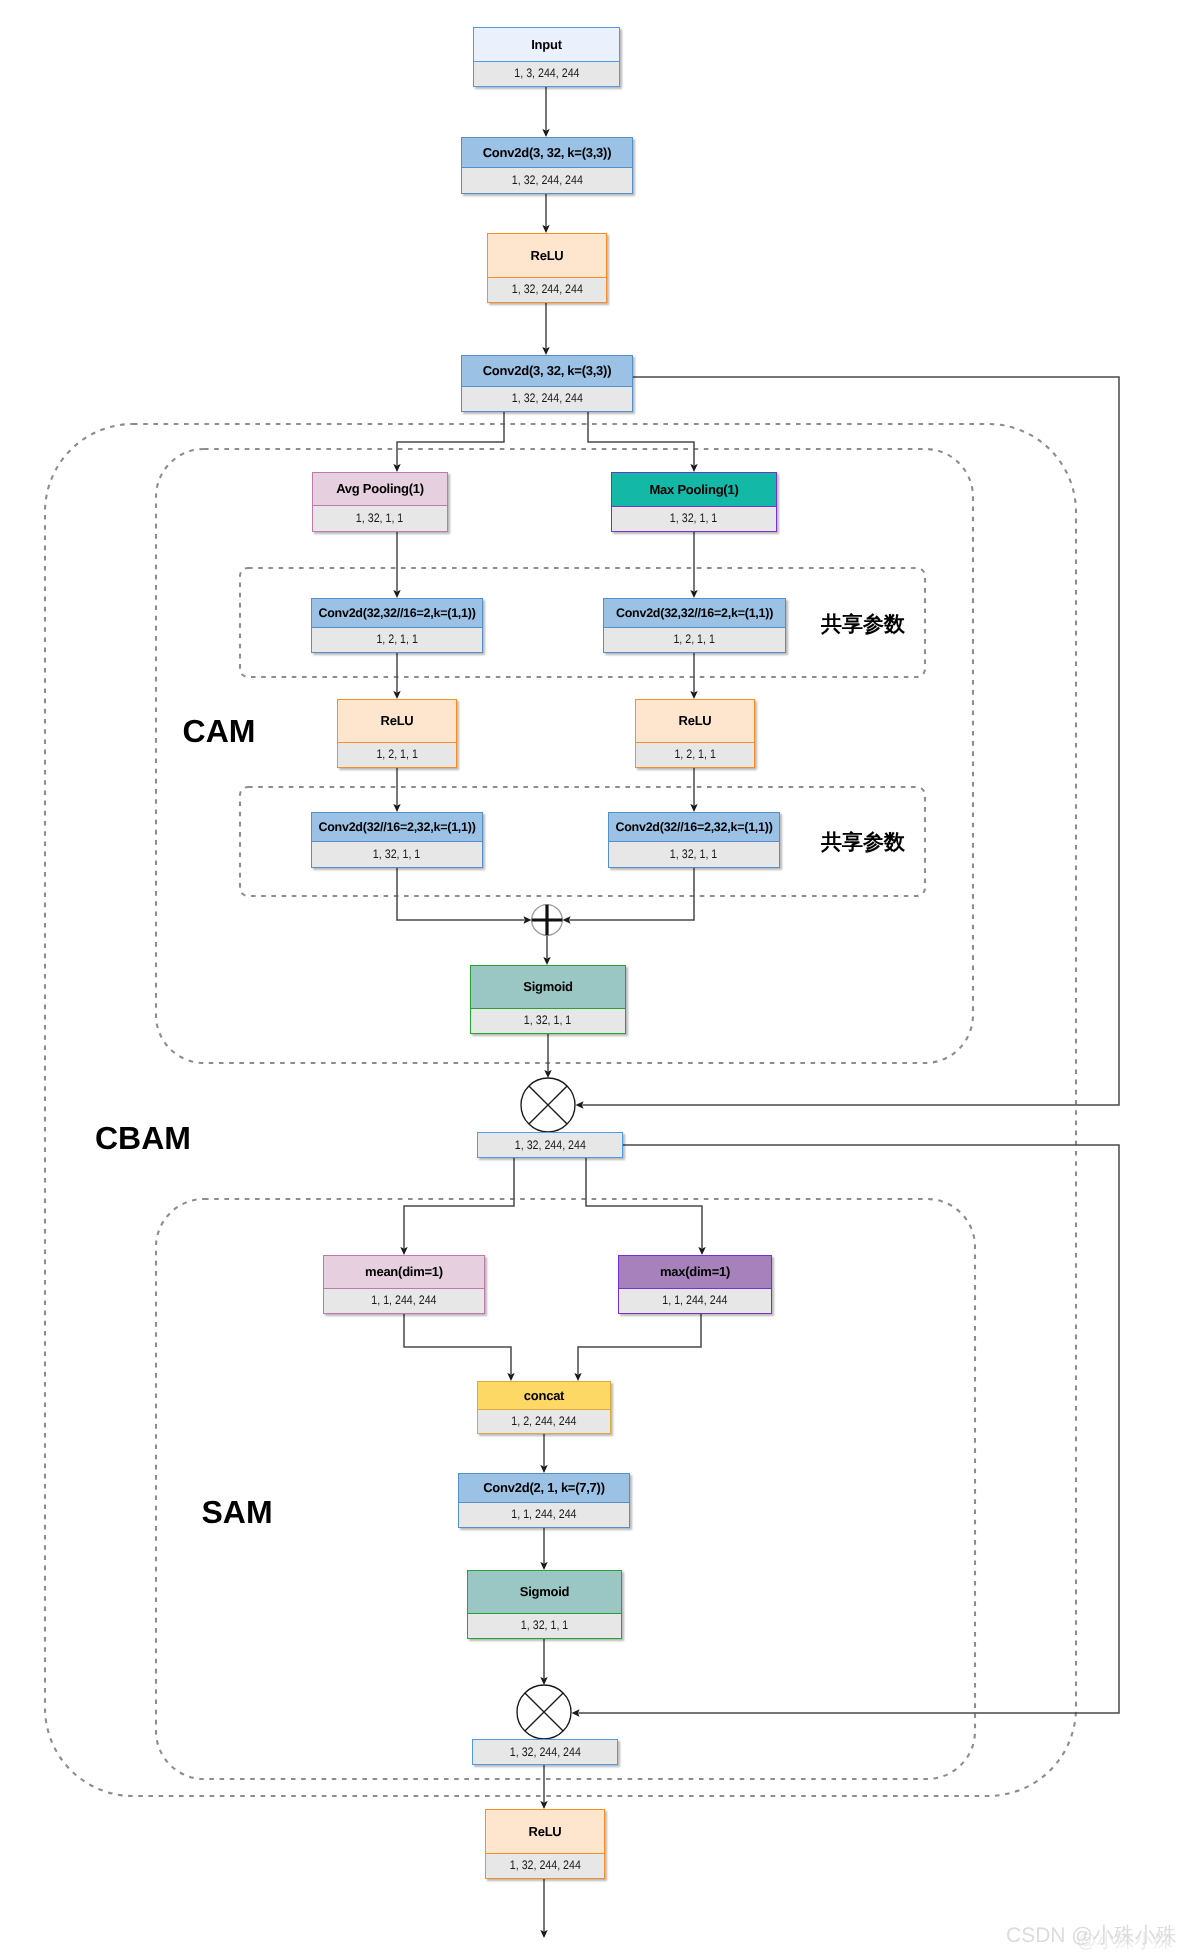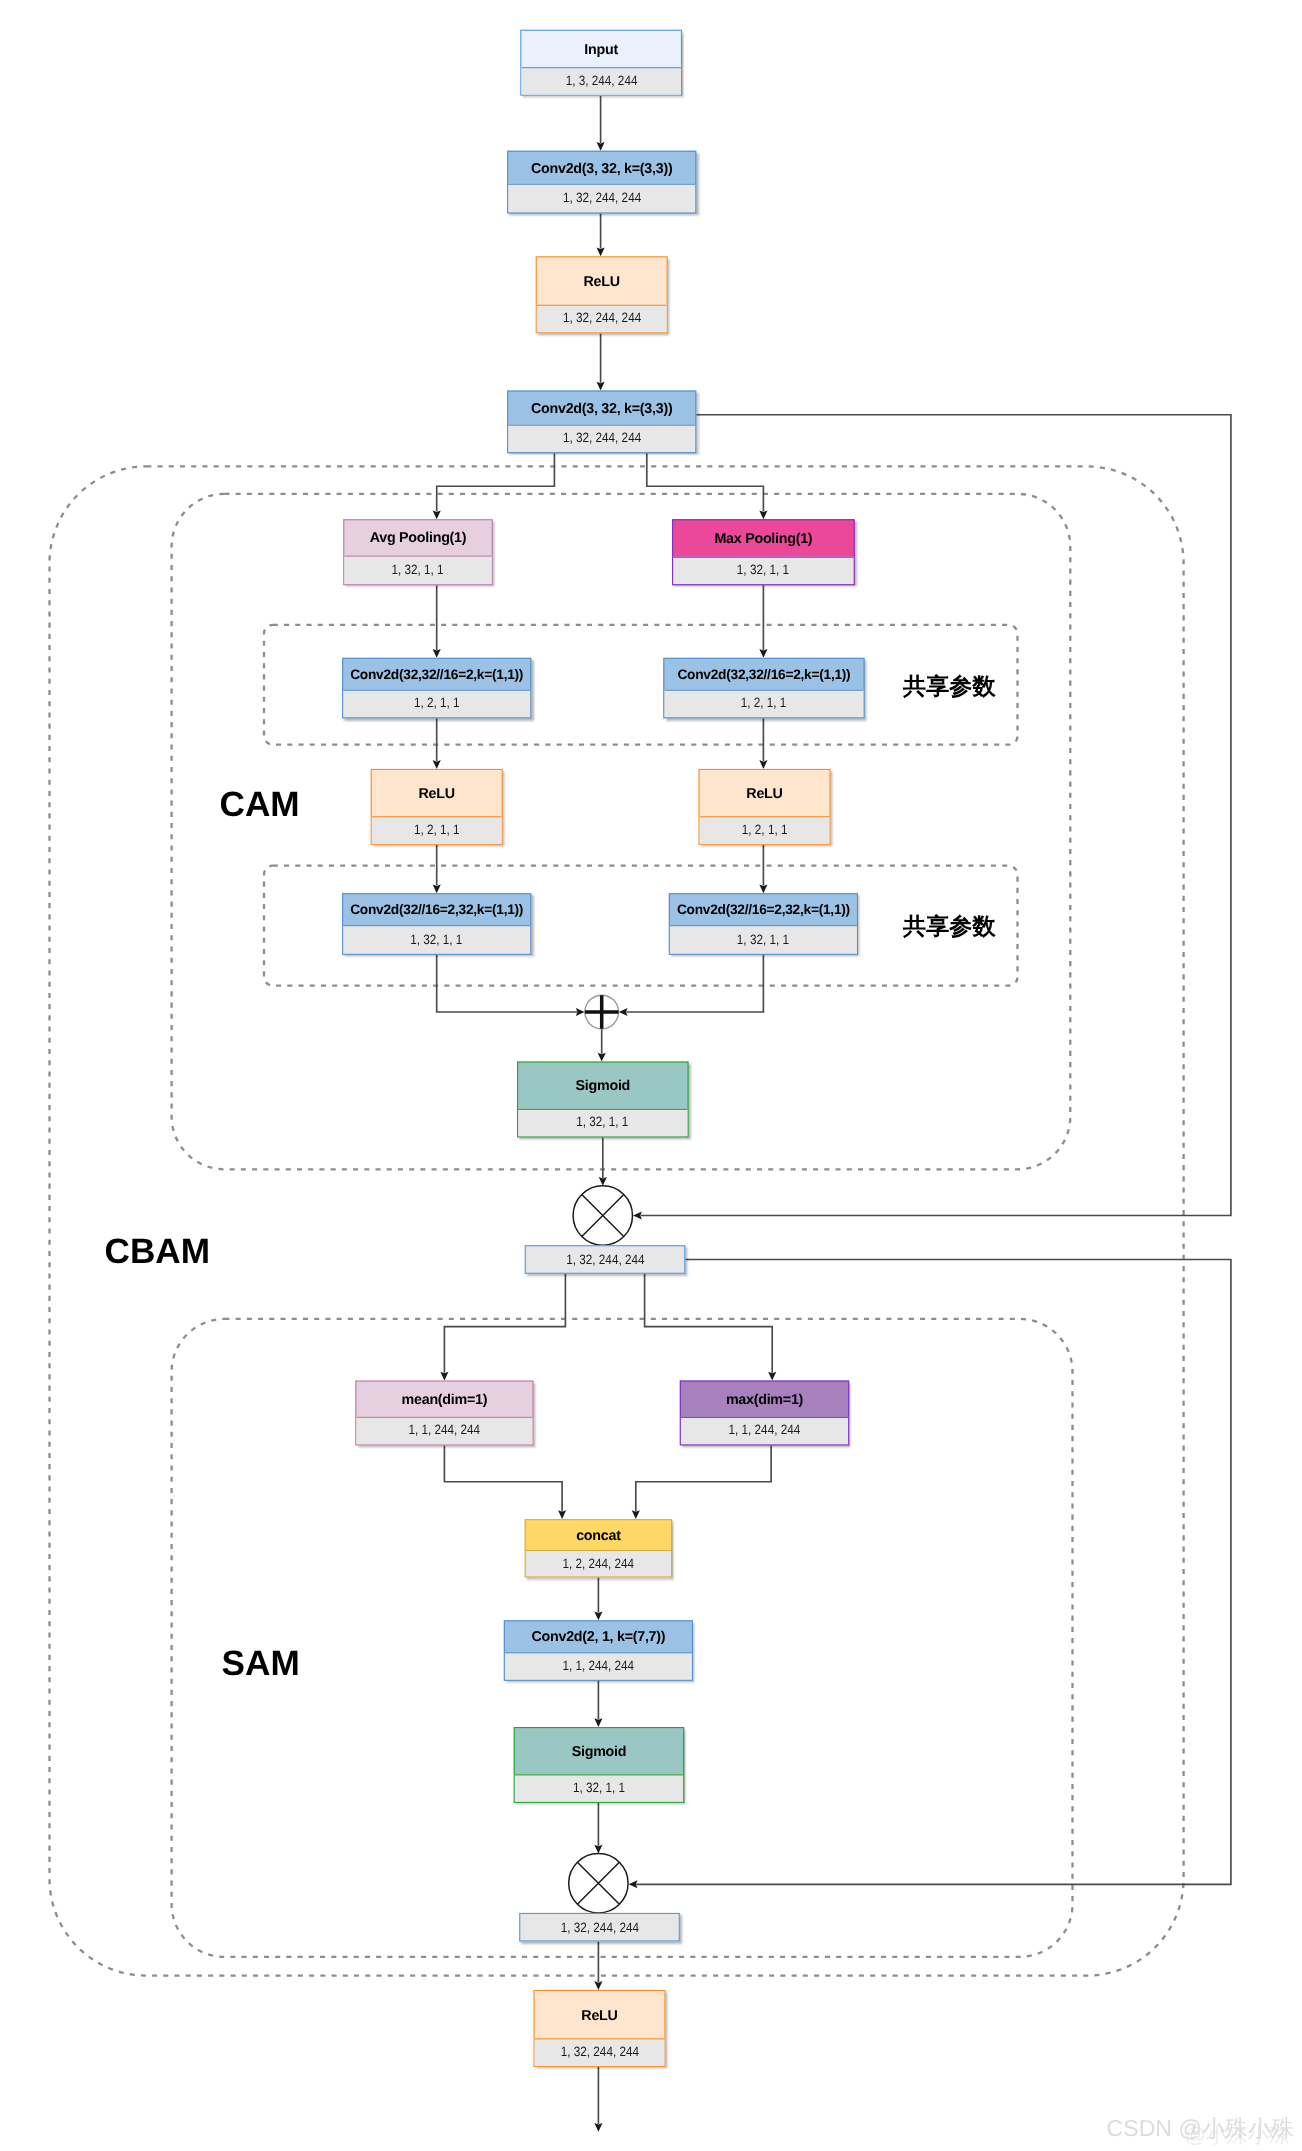--- a/index.html
+++ b/index.html
@@ -132,21 +132,21 @@
       <div class="ftr" style="height:25px;font-size:12.4px;border-top-color:#5390ca;">
         <span>1, 32, 244, 244</span>
       </div>
     </div>
 <div class="node" style="left:312px;top:472px;width:136px;height:60px;border-color:#bf7aab;background:#e6cfdf;">
       <div class="hdr" style="height:33px;font-size:13px;">Avg Pooling(1)</div>
       <div class="ftr" style="height:26px;font-size:12.4px;border-top-color:#bf7aab;">
         <span>1, 32, 1, 1</span>
       </div>
     </div>
-<div class="node" style="left:611px;top:472px;width:166px;height:60px;border-color:#7a2fd0;background:#ec4899;">
+<div class="node" style="left:611px;top:472px;width:166px;height:60px;border-color:#7a2fd0;background:#14b8a6;">
       <div class="hdr" style="height:34px;font-size:13px;">Max Pooling(1)</div>
       <div class="ftr" style="height:25px;font-size:12.4px;border-top-color:#7a2fd0;">
         <span>1, 32, 1, 1</span>
       </div>
     </div>
 <div class="node" style="left:311px;top:598px;width:172px;height:55px;border-color:#5390ca;background:#9bc2e5;">
       <div class="hdr" style="height:29px;font-size:12.5px;">Conv2d(32,32//16=2,k=(1,1))</div>
       <div class="ftr" style="height:25px;font-size:12.4px;border-top-color:#5390ca;">
         <span>1, 2, 1, 1</span>
       </div>
@@ -222,20 +222,20 @@
       <div class="ftr" style="height:25px;font-size:12.4px;border-top-color:#fa8e26;">
         <span>1, 32, 244, 244</span>
       </div>
     </div>
 <div class="shapebox" style="left:477px;top:1132px;width:146px;height:26px;border-color:#4d9bea;font-size:12.4px;">
       <span>1, 32, 244, 244</span>
     </div>
 <div class="shapebox" style="left:472px;top:1739px;width:146px;height:26px;border-color:#4d9bea;font-size:12.4px;">
       <span>1, 32, 244, 244</span>
     </div>
-<div class="glabel" style="left:219px;top:731px;font-size:32px;margin-left:17px;">CAM</div>
+<div class="glabel" style="left:219px;top:731px;font-size:32px;">CAM</div>
 <div class="glabel" style="left:143px;top:1138px;font-size:32px;">CBAM</div>
 <div class="glabel" style="left:237px;top:1484px;font-size:32px;margin-top:28px;">SAM</div>
 <div class="glabel cjk" style="left:863px;top:625px;font-size:21px;">共享参数</div>
 <div class="glabel cjk" style="left:863px;top:843px;font-size:21px;">共享参数</div>
 <div class="wm wm2" style="left:1077px;top:1928px;font-size:19px;"><span>@小殊小殊</span></div>
 <div class="wm" style="left:1006px;top:1922px;font-size:21px;"><span>CSDN @小殊小殊</span></div>
 </div>
 
 </body></html>

